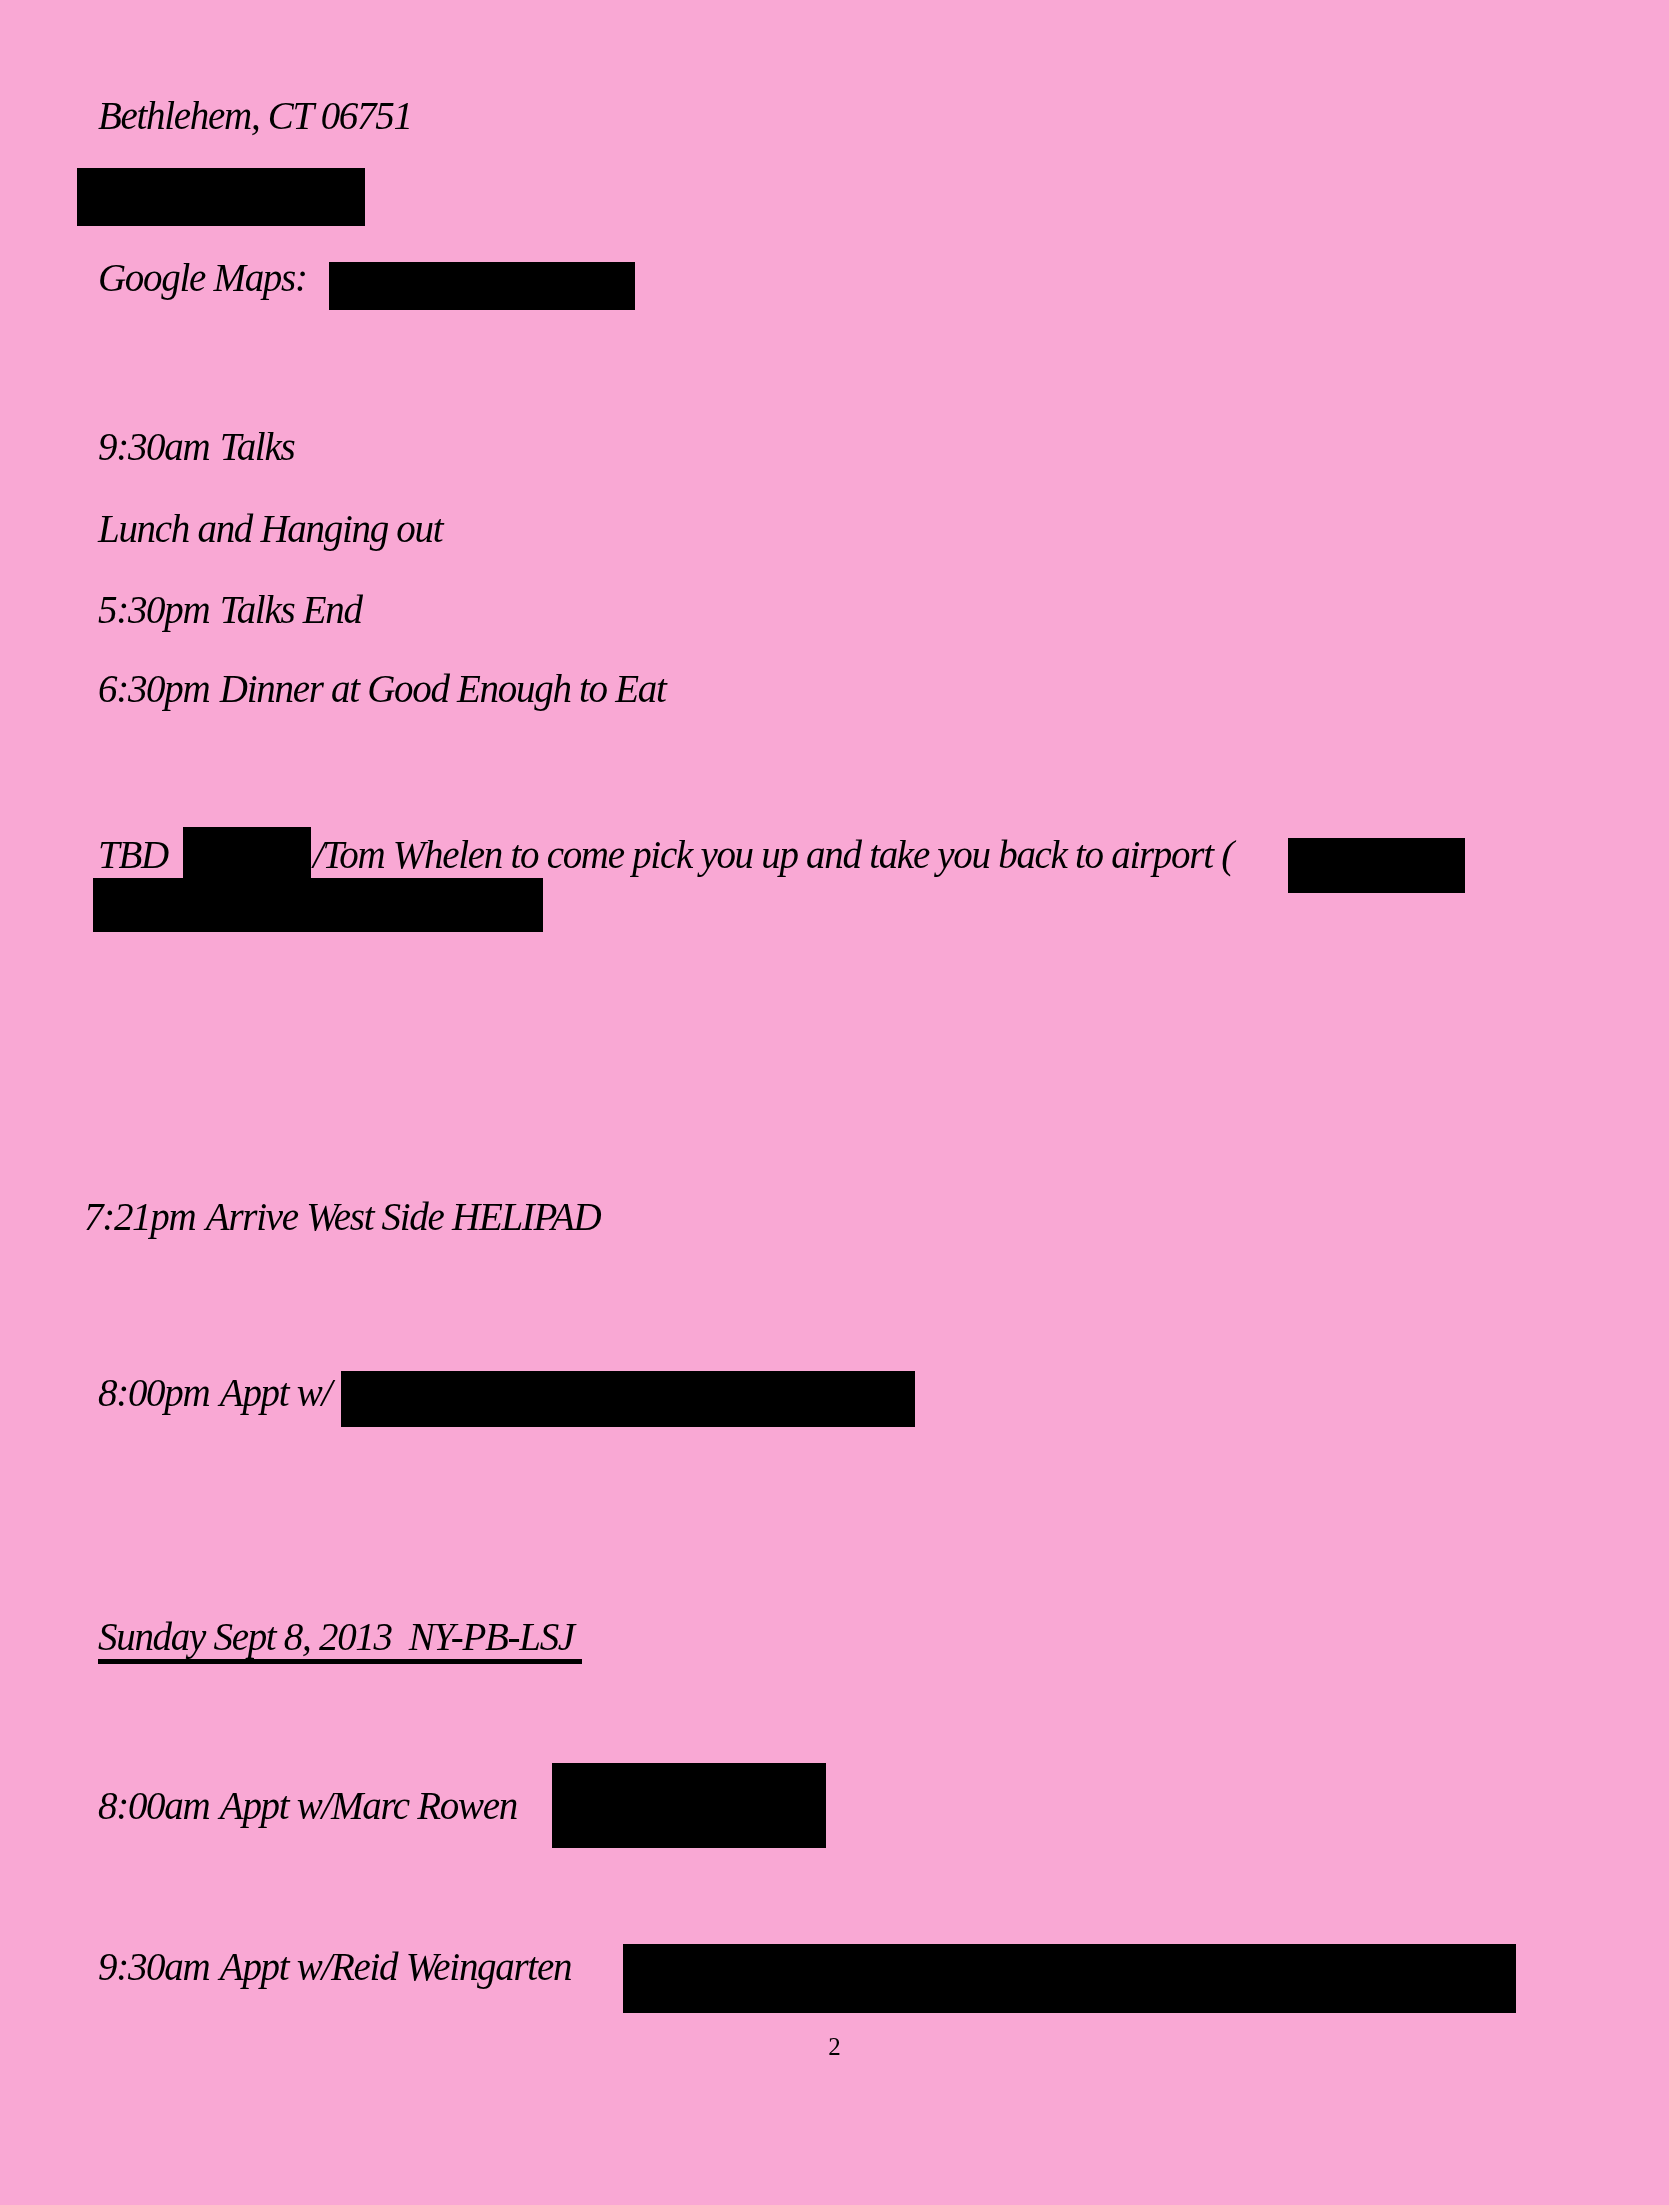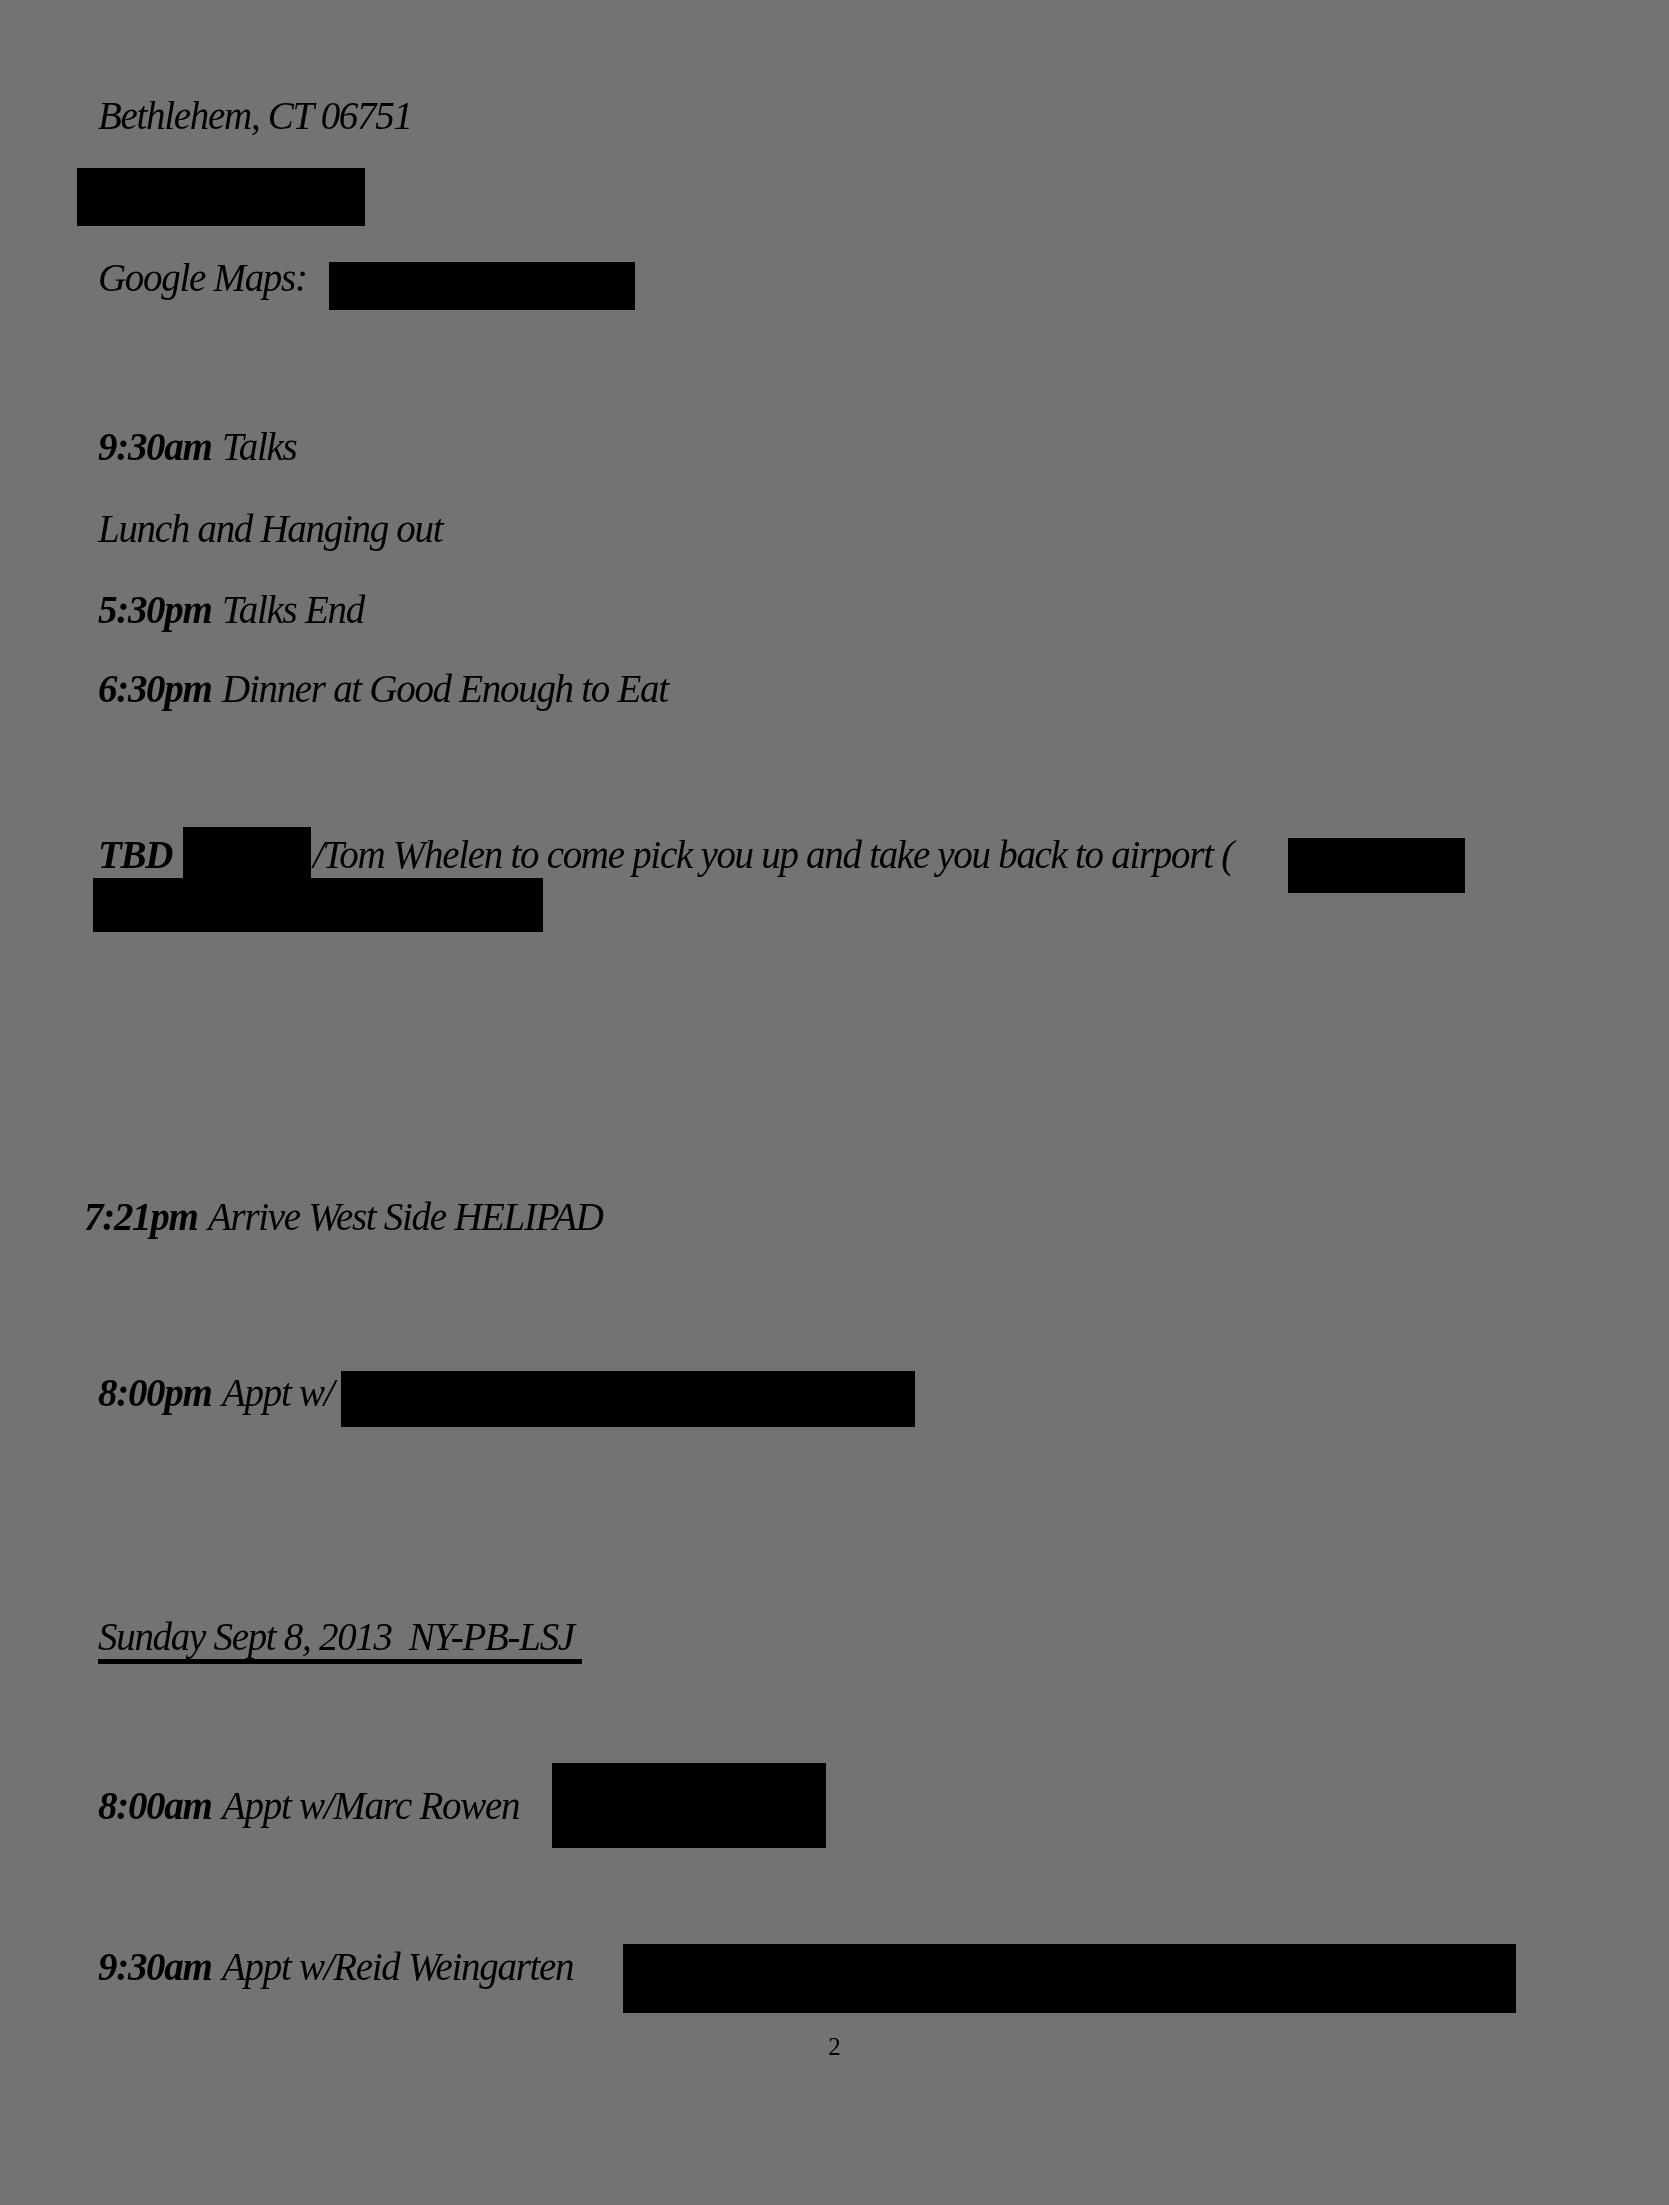--- a/index.html
+++ b/index.html
@@ -4,35 +4,35 @@
 <style>
   html, body {
     margin: 0;
     padding: 0;
     background: #ffffff;
   }
   .page {
     position: relative;
     width: 1669px;
     height: 2205px;
-    background: #737373;
+    background: #f9a8d4;
     overflow: hidden;
     font-family: "Liberation Serif", "DejaVu Serif", serif;
     color: #000000;
   }
   .line {
     position: absolute;
     font-size: 39px;
     font-style: italic;
     letter-spacing: -1.3px;
     line-height: 1;
     white-space: nowrap;
   }
   .time {
-    font-weight: 700;
+    font-weight: 400;
     font-style: italic;
     margin-right: 10.5px;
   }
   .redaction {
     position: absolute;
     background: #000000;
   }
   .heading {
     position: absolute;
     font-size: 39px;

